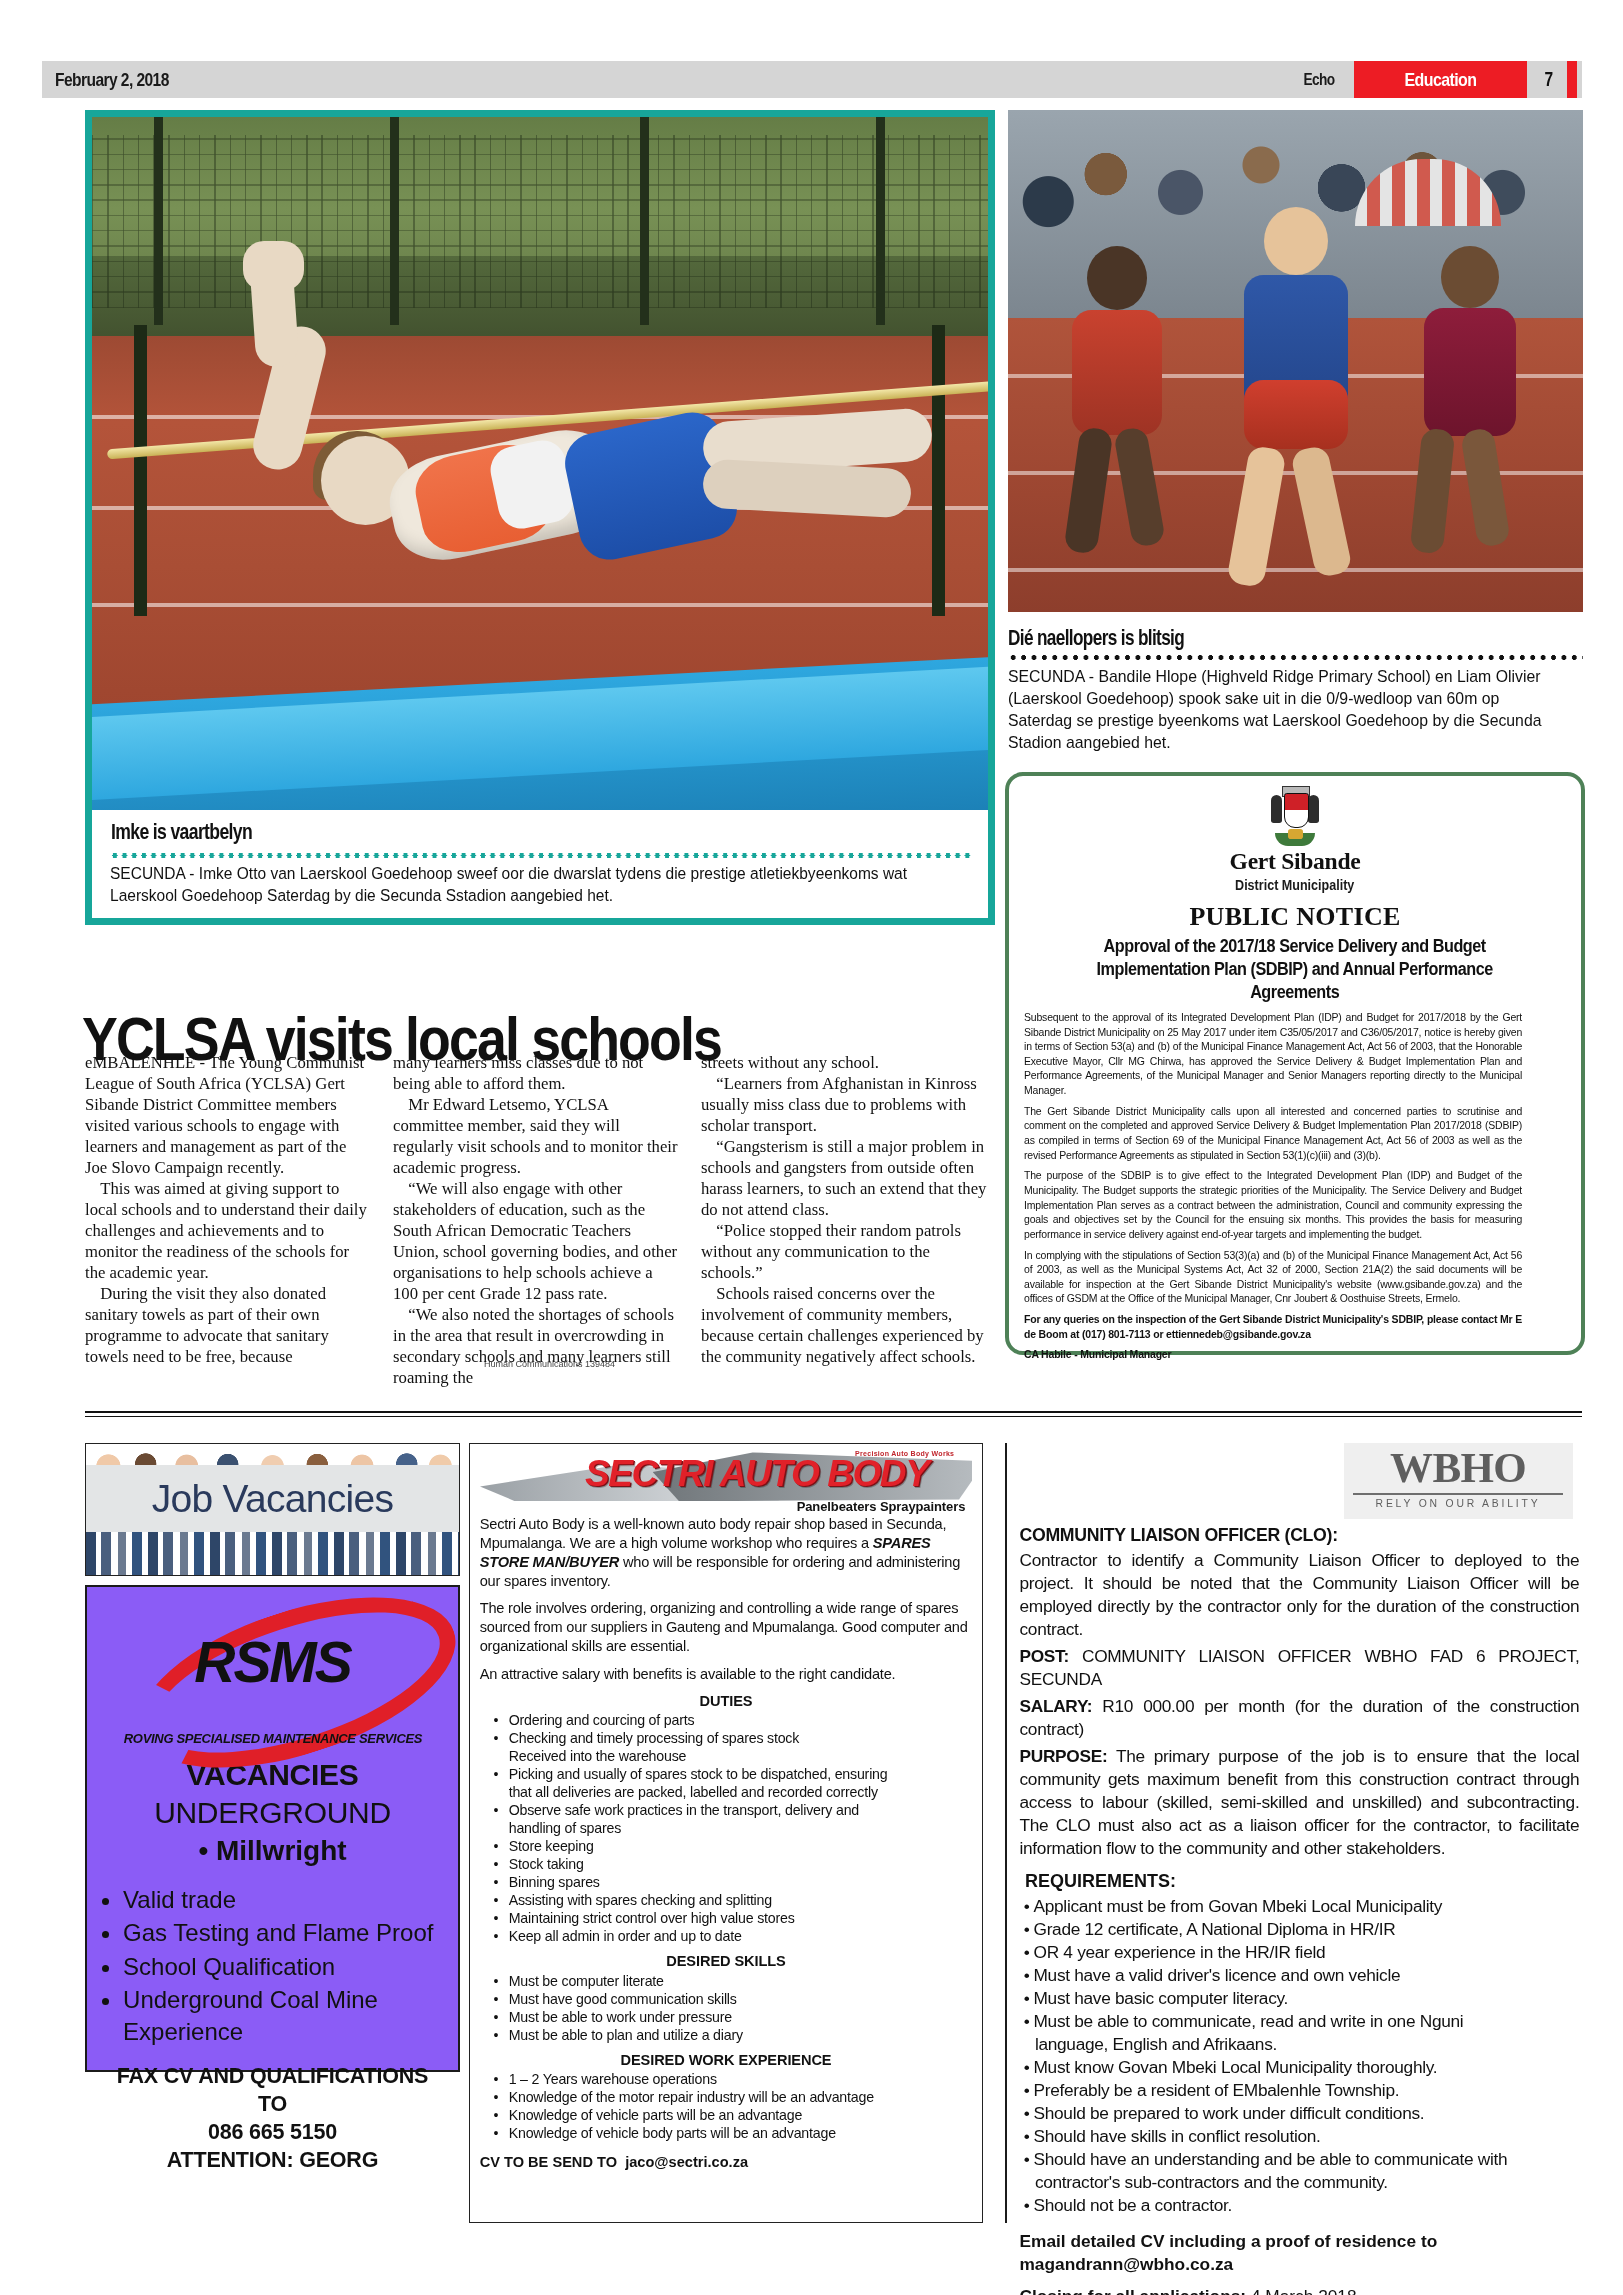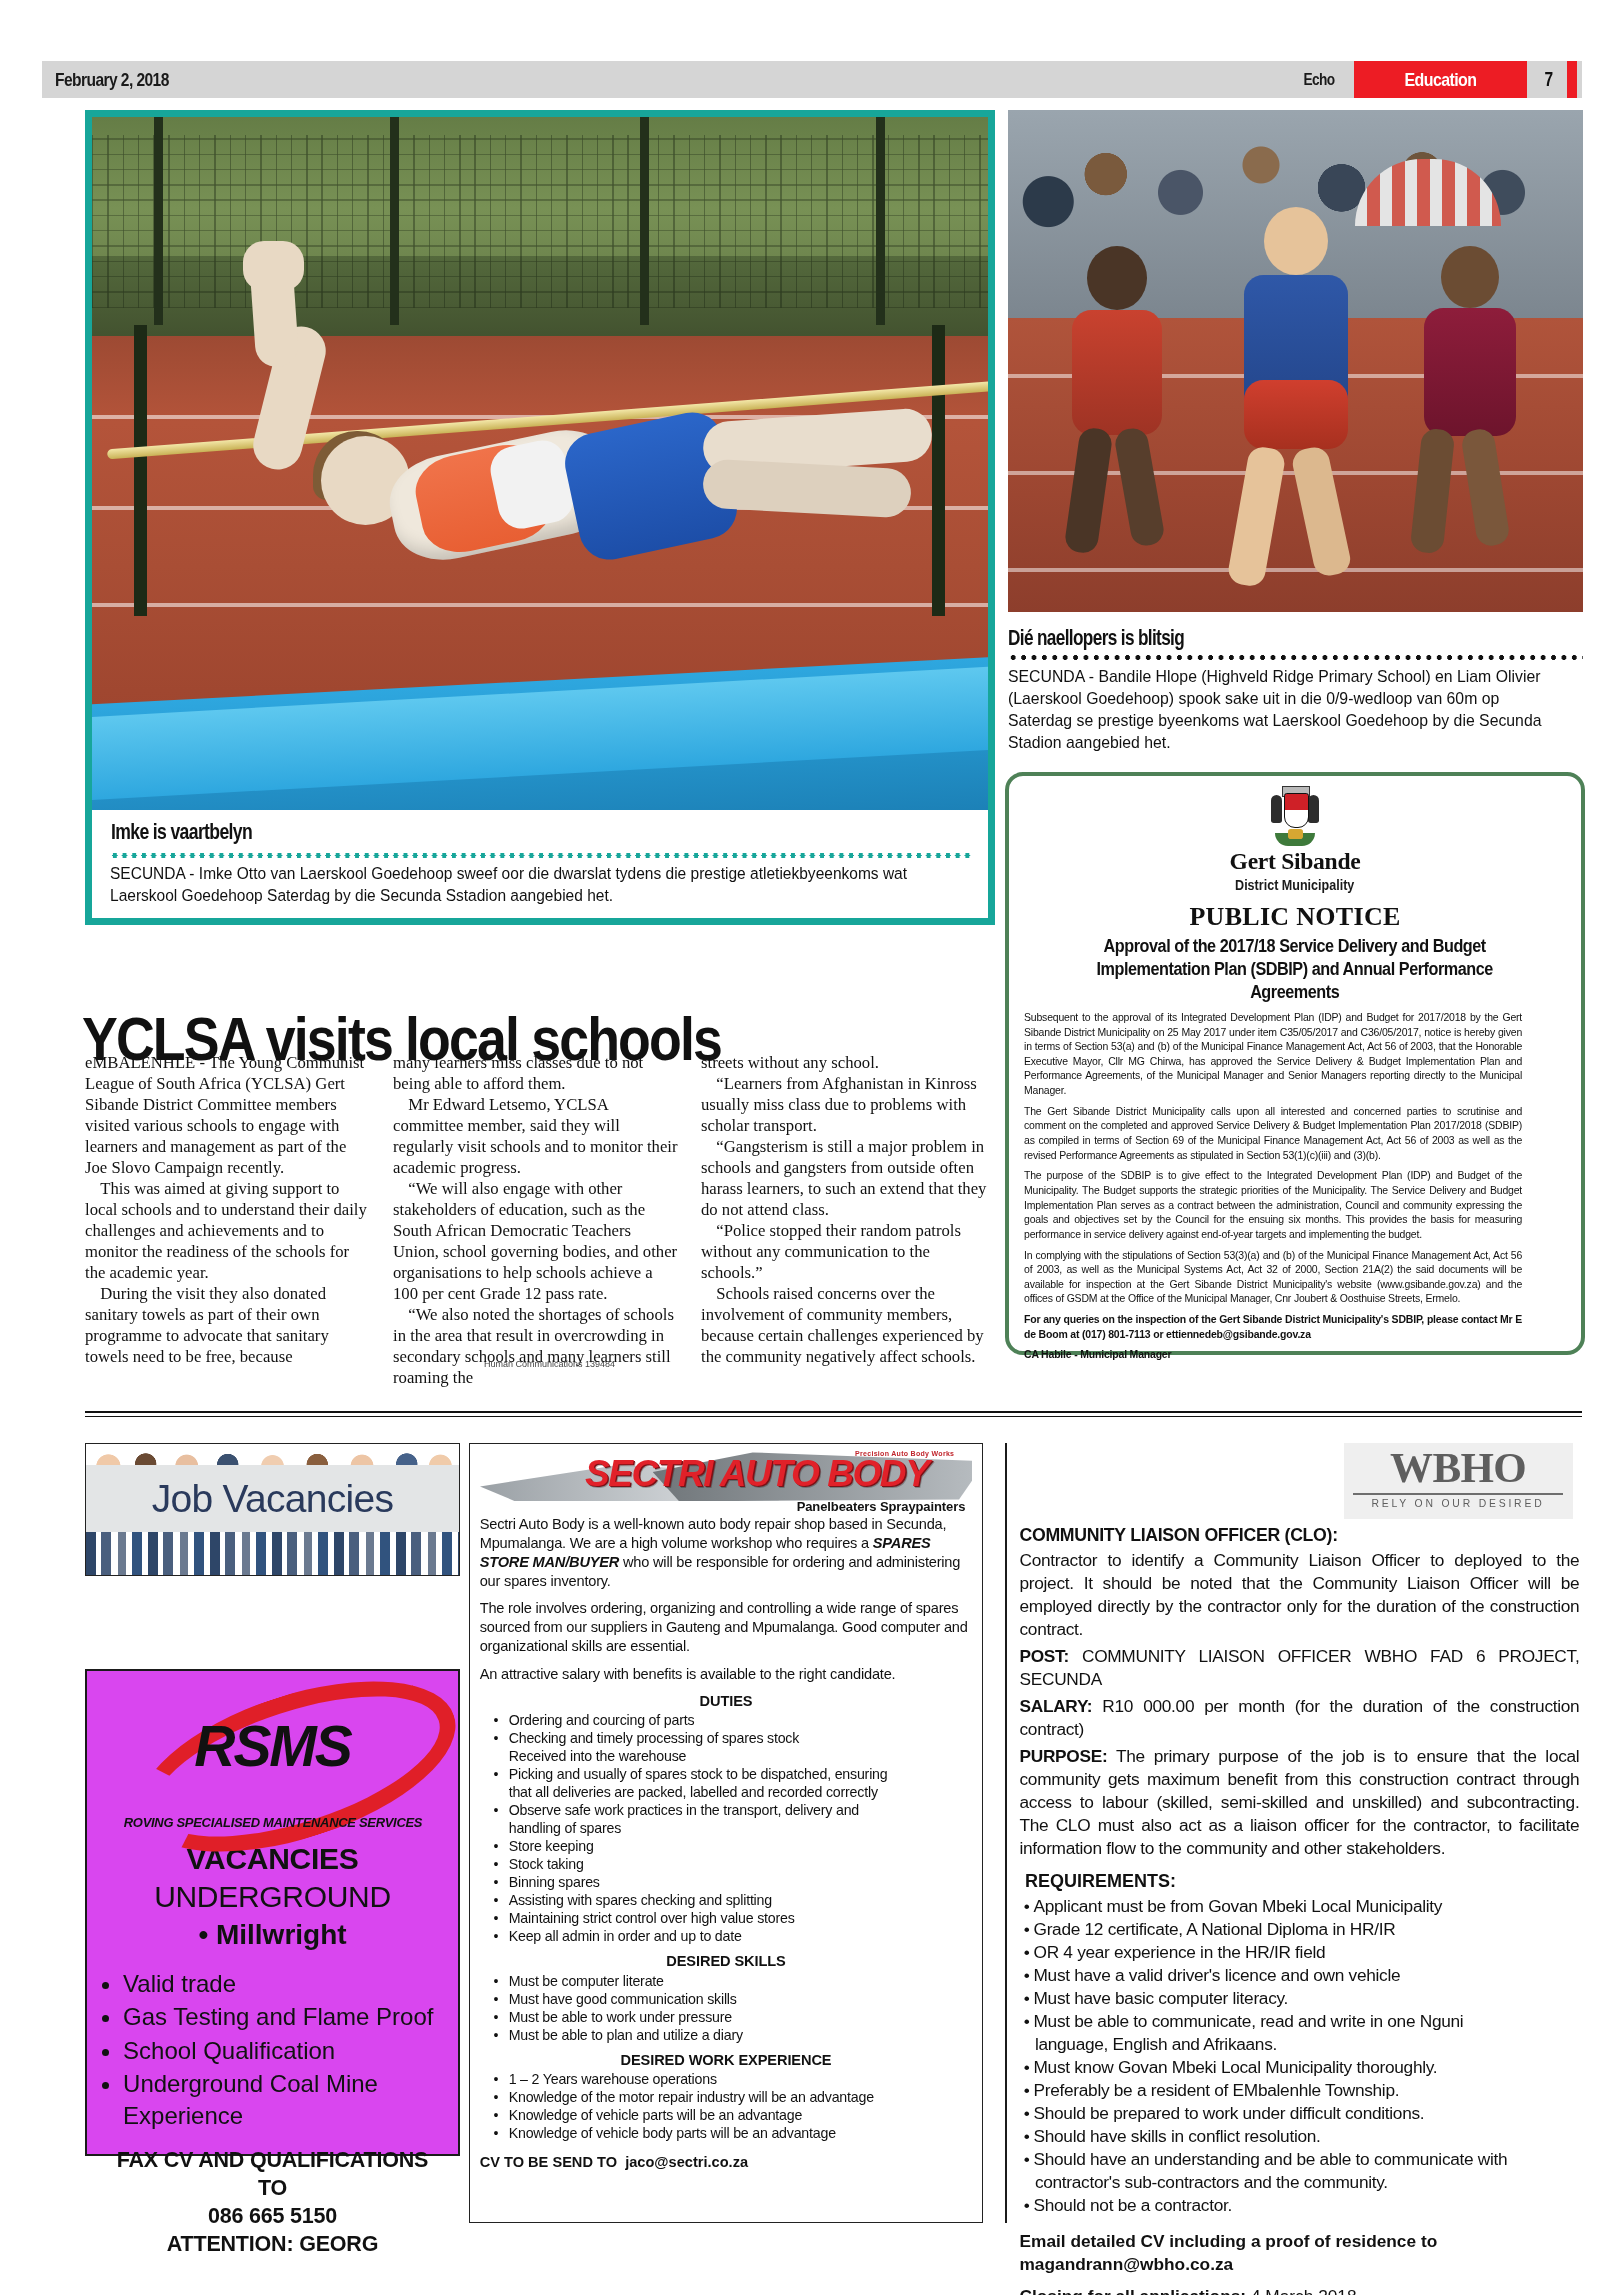--- a/index.html
+++ b/index.html
@@ -122,21 +122,21 @@
     radial-gradient(circle at 95% 88%,#f0cbaa 0 11px,transparent 11.8px),
     linear-gradient(#fff,#fff);}
   .jv-sign{position:absolute;left:0;top:21px;width:100%;height:67px;background:#e3e5e6;}
   .jv-sign span{display:block;text-align:center;font:400 39px/67px "Liberation Sans",sans-serif;color:#2a3a5c;letter-spacing:-0.7px;}
   .jv-legs{position:absolute;left:0;bottom:0;width:100%;height:43px;background:
     repeating-linear-gradient(90deg,
       #2e4668 0 9.7px,#fff 9.7px 15.3px,#4a5f7e 15.3px 25px,#fff 25px 32px,
       #6b7a90 32px 40px,#fff 40px 46px,#31537e 46px 56px,#fff 56px 62px);}
 
   
-  .rsms{position:absolute;left:85px;top:1669px;width:375px;height:487px;border:2.8px solid #1b1b1b;box-sizing:border-box;background:#d946ef;padding:7px 12.5px;}
+  .rsms{position:absolute;left:85px;top:1585px;width:375px;height:487px;border:2.8px solid #1b1b1b;box-sizing:border-box;background:#8b5cf6;padding:7px 12.5px;}
   .rsms-logo{position:relative;height:137px;}
   .rsms-sw{position:absolute;left:32px;top:16.7px;width:298px;height:111px;border:16.7px solid #e01f28;border-radius:50%;border-left-color:transparent;border-bottom-color:#e01f28;transform:rotate(-18deg);}
   .rsms-txt{position:absolute;left:0;top:37px;width:100%;text-align:center;font:900 italic 57px/62px "Liberation Sans",sans-serif;letter-spacing:-2.1px;}
   .rsms-tag{text-align:center;font:bold italic 13.5px/16.7px "Liberation Sans",sans-serif;letter-spacing:-0.3px;transform:scaleX(.96);}
   .rsms h2{margin:9.7px 0 0;text-align:center;font:bold 30px/35px "Liberation Sans",sans-serif;letter-spacing:-0.3px;}
   .rsms h3{margin:2.8px 0 0;text-align:center;font:400 30px/35px "Liberation Sans",sans-serif;letter-spacing:-0.3px;}
   .rsms h4{margin:4.2px 0 0;text-align:center;font:bold 28px/33px "Liberation Sans",sans-serif;}
   .rsms .must{margin:8.3px 0 0;font:400 24px/32px "Liberation Sans",sans-serif;}
   .rsms ul{margin:16.7px 0 0;padding-left:23.6px;}
   .rsms li{font:400 24px/32px "Liberation Sans",sans-serif;margin-bottom:1.4px;}
@@ -383,21 +383,21 @@
       <li>Knowledge of vehicle parts will be an advantage</li>
       <li>Knowledge of vehicle body parts will be an advantage</li>
     </ul>
     <div class="cv"><span>CV TO BE SEND TO</span>&nbsp; <span>jaco@sectri.co.za</span></div>
   </div>
 
   <div class="wbho">
     <div class="wb-logo">
       <span class="w">WBHO</span>
       <div class="line"></div>
-      <span class="t">RELY ON OUR DESIRED</span>
+      <span class="t">RELY ON OUR ABILITY</span>
     </div>
     <h4>COMMUNITY LIAISON OFFICER (CLO):</h4>
     <p class="t0">Contractor to identify a Community Liaison Officer to deployed to the project. It should be noted that the Community Liaison Officer will be employed directly by the contractor only for the duration of the construction contract.</p>
     <p><b>POST:</b><span> COMMUNITY LIAISON OFFICER WBHO FAD 6 PROJECT, SECUNDA</span></p>
     <p><b>SALARY:</b><span> R10 000.00 per month (for the duration of the construction contract)</span></p>
     <p><b>PURPOSE:</b><span> The primary purpose of the job is to ensure that the local community gets maximum benefit from this construction contract through access to labour (skilled, semi-skilled and unskilled) and subcontracting. The CLO must also act as a liaison officer for the contractor, to facilitate information flow to the community and other stakeholders.</span></p>
     <h5>REQUIREMENTS:</h5>
     <ul>
       <li><span>Applicant must be from Govan Mbeki Local Municipality</span></li>
       <li><span>Grade 12 certificate, A National Diploma in HR/IR</span></li>

